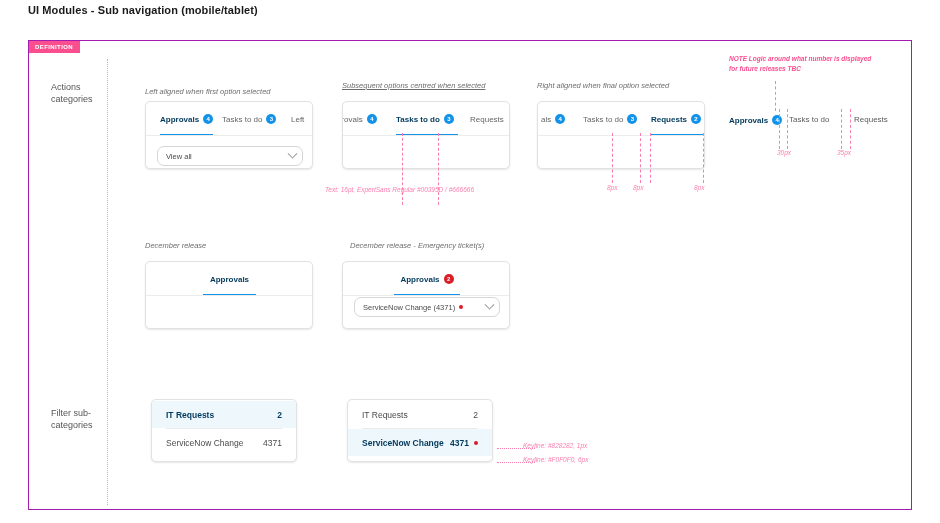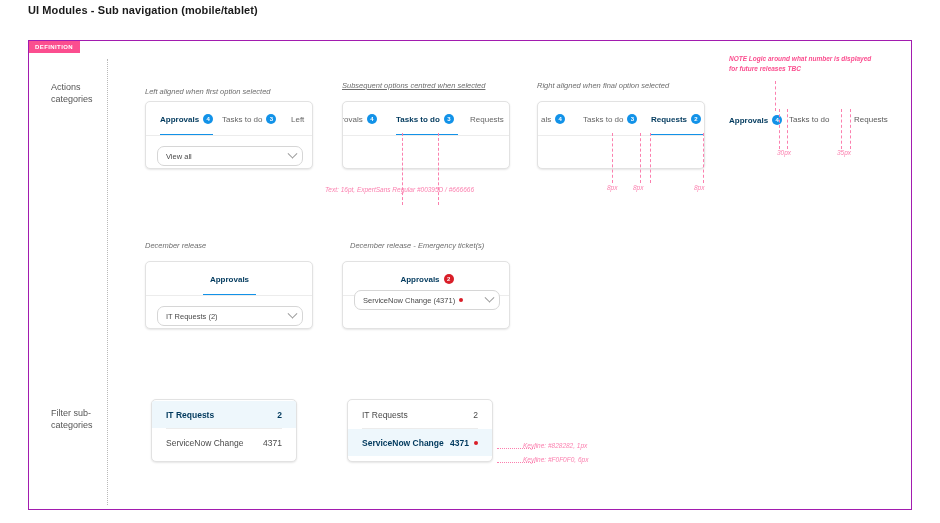--- a/index.html
+++ b/index.html
@@ -271,35 +271,31 @@
   <div class="caption" style="left:116px; top:200px;">December release</div>
   <div class="caption" style="left:321px; top:200px;">December release - Emergency ticket(s)</div>
 
   <div class="card" style="left:116px; top:220px; width:168px; height:68px;">
     <div class="tabbar">
       <div class="tab sel" style="left:57px; width:53px; justify-content:center;">
         <span>Approvals</span>
         <span class="tab-underline"></span>
       </div>
     </div>
-    <div class="select" style="left:11px; top:44px; width:146px;">
-      <span class="sel-val">IT Requests (2)</span>
-      <span class="chev"></span>
-    </div>
   </div>
 
   <div class="card" style="left:313px; top:220px; width:168px; height:68px;">
     <div class="tabbar">
       <div class="tab sel" style="left:51px; width:66px; justify-content:center;">
         <span>Approvals</span>
         <span class="badge red">2</span>
         <span class="tab-underline"></span>
       </div>
     </div>
-    <div class="select" style="left:11px; top:28px; width:146px;">
+    <div class="select" style="left:11px; top:35px; width:146px;">
       <span class="sel-val">
         <span>ServiceNow Change (4371)</span>
         <span class="dot-red"></span>
       </span>
       <span class="chev"></span>
     </div>
   </div>
 
   <div class="filter-card" style="left:122px; top:358px; width:146px; height:63px;">
     <div class="filter-row active">

